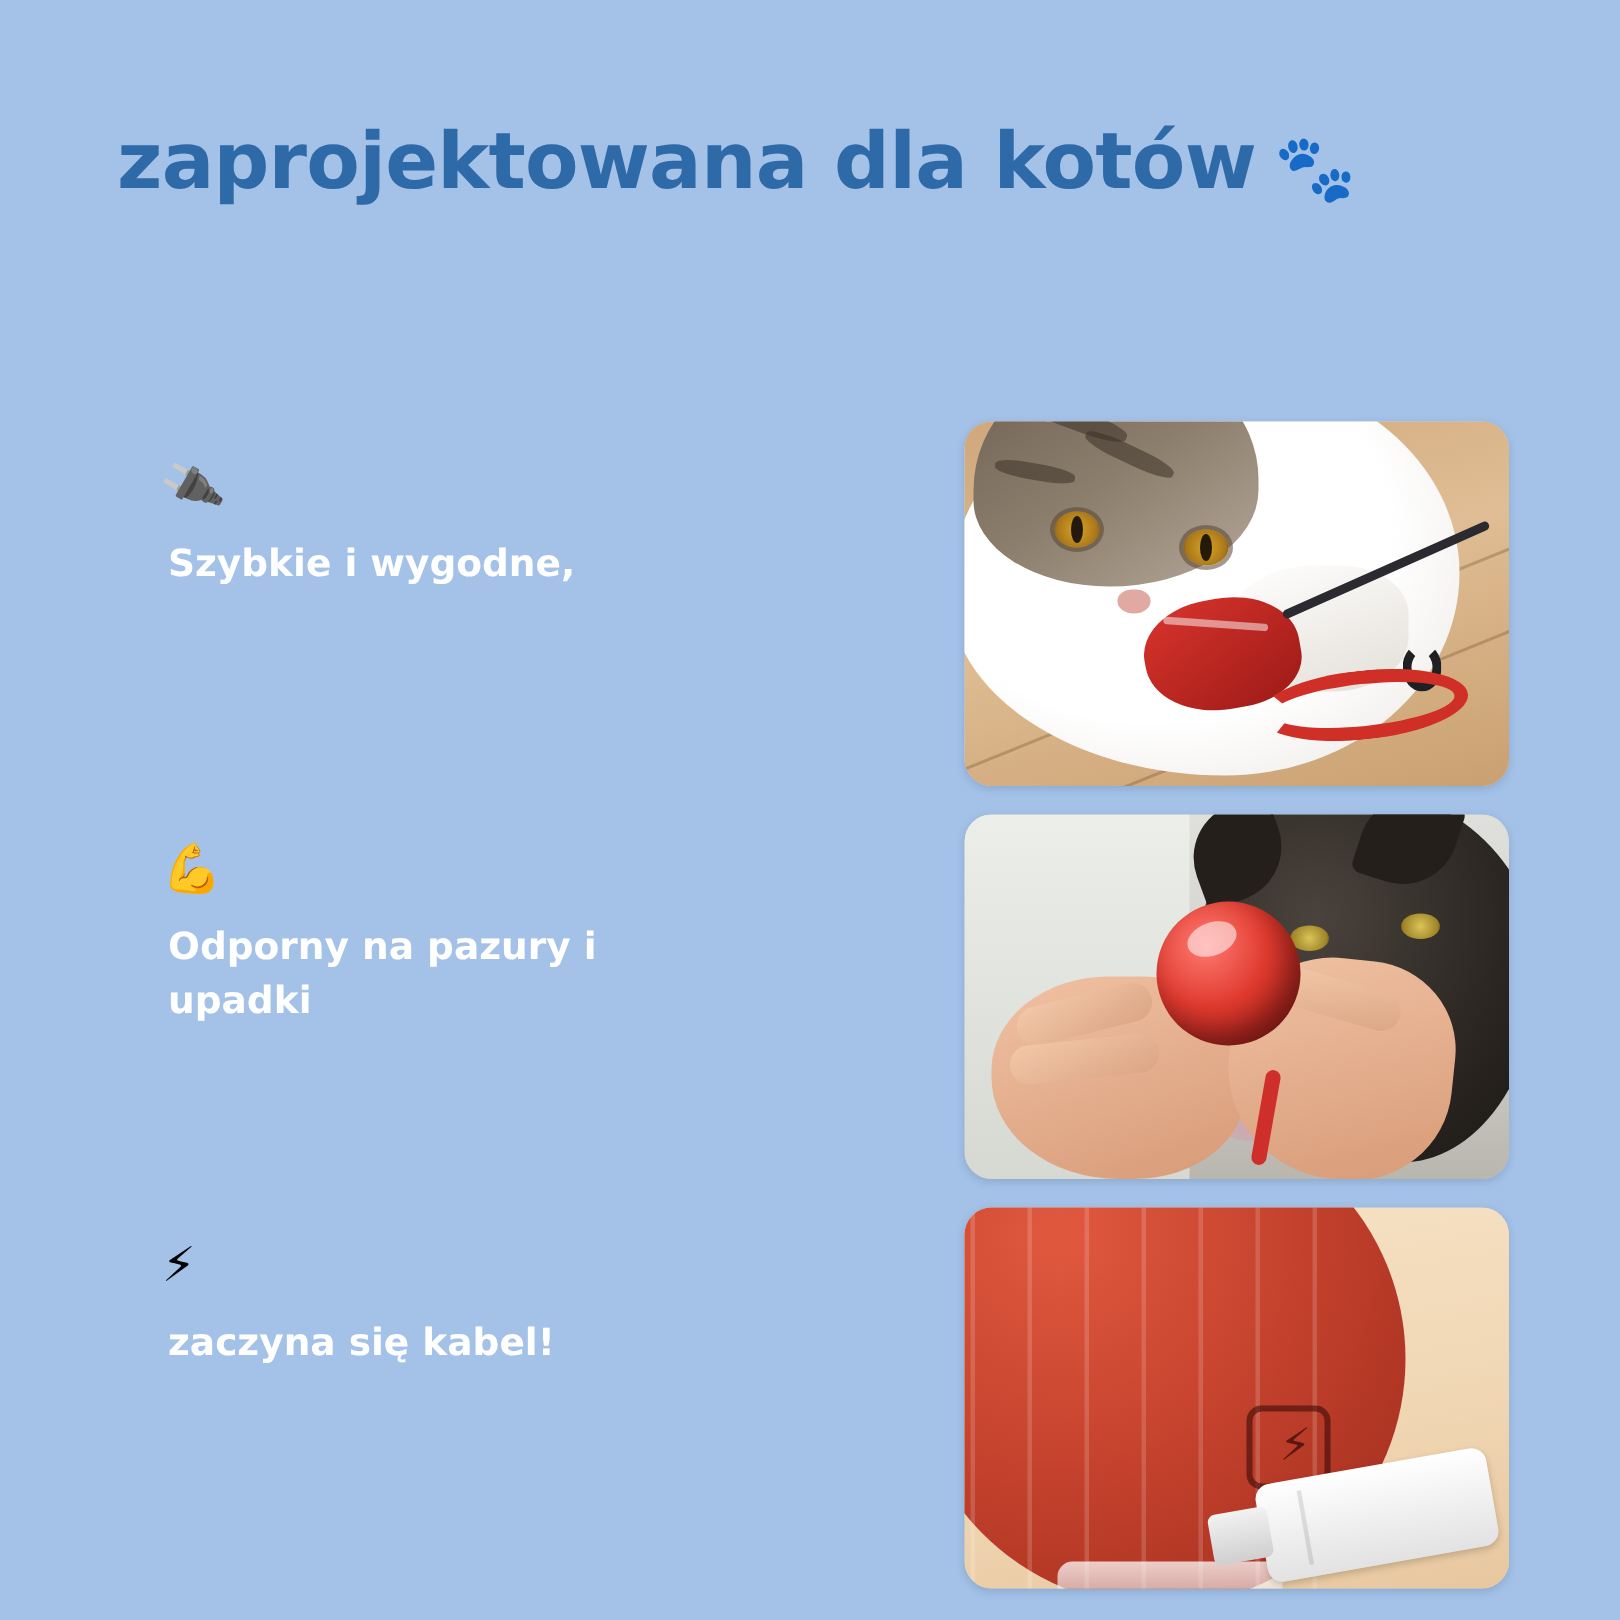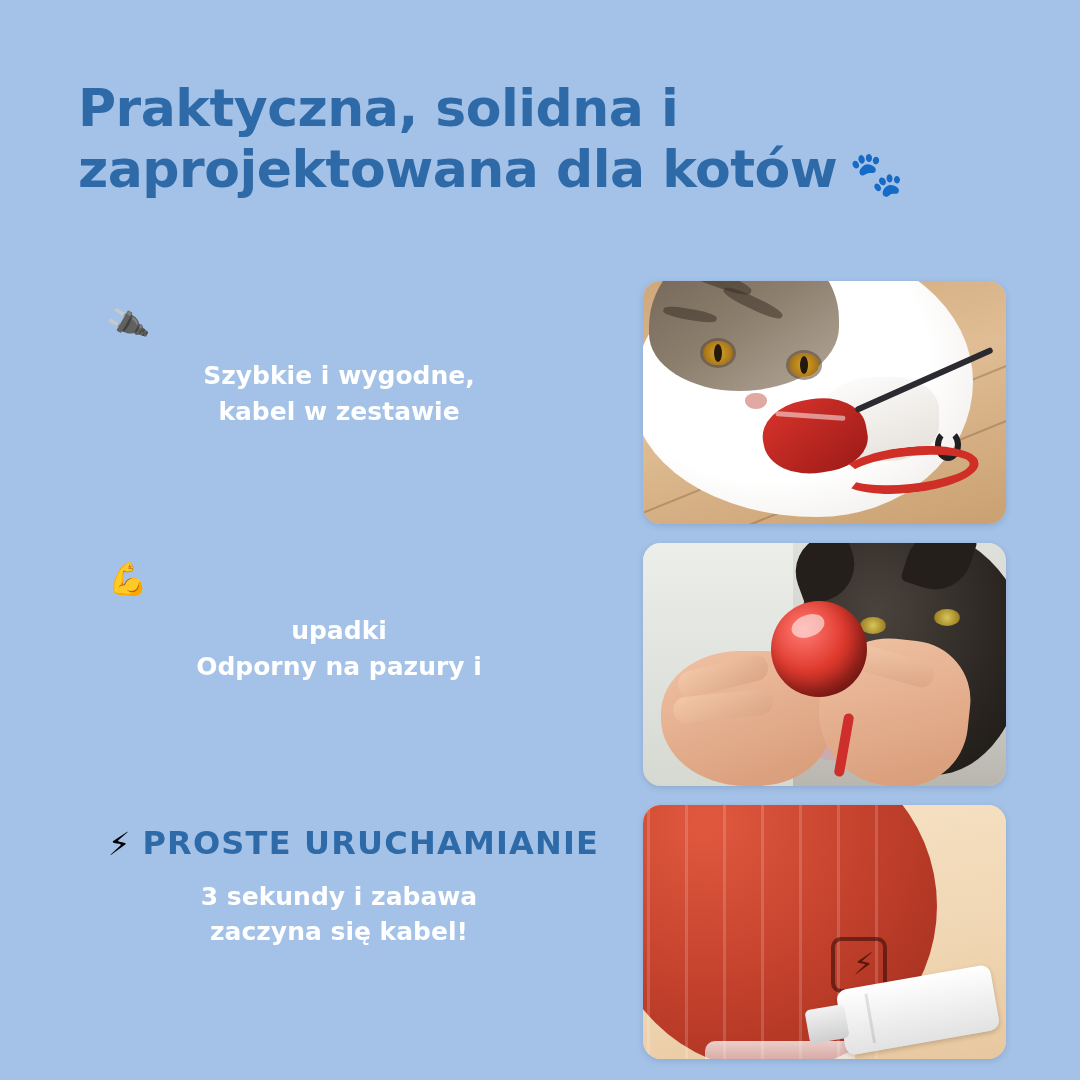--- a/index.html
+++ b/index.html
@@ -72,23 +72,22 @@
     letter-spacing: 0.5px;
     line-height: 1.05;
   }
   .feature-title.caps { font-size: 32px; letter-spacing: 1.2px; }
 
   .feature-desc {
     color: #ffffff;
     font-weight: bold;
     font-size: 25px;
     line-height: 1.42;
-    margin-left: 16px;
+    margin-left: 4px;
     max-width: 430px;
-    text-align: center;
   }
 
   
   .photos {
     position: absolute;
     left: 643px;
     top: 281px;
   }
   .photo {
     position: absolute;
@@ -294,53 +293,49 @@
     position: absolute; left: 28px; top: 8px; width: 3px; height: 50px;
     background: rgba(0,0,0,0.1);
   }
 </style>
 </head>
 <body>
 
 <div class="page">
 
   <div class="headline">
-    <span class="line">Praktyczna, solidna i</span>
     <span class="line"><span>zaprojektowana dla kotów</span><span class="paw">🐾</span></span>
   </div>
 
   <div class="features">
 
     <div class="feature f1">
       <div class="feature-head">
         <span class="feature-emoji plug">🔌</span>
       </div>
       <div class="feature-desc">
         <div>Szybkie i wygodne,</div>
-        <div>kabel w zestawie</div>
       </div>
     </div>
 
     <div class="feature f2">
       <div class="feature-head">
         <span class="feature-emoji">💪</span>
       </div>
       <div class="feature-desc">
+        <div>Odporny na pazury i</div>
         <div>upadki</div>
-        <div>Odporny na pazury i</div>
       </div>
     </div>
 
     <div class="feature f3">
       <div class="feature-head">
         <span class="feature-emoji">⚡</span>
-        <span class="feature-title caps">PROSTE URUCHAMIANIE</span>
       </div>
       <div class="feature-desc">
-        <div>3 sekundy i zabawa</div>
         <div>zaczyna się kabel!</div>
       </div>
     </div>
 
   </div>
 
   <div class="photos">
 
     <div class="photo p1">
       <div class="ph-inner">

